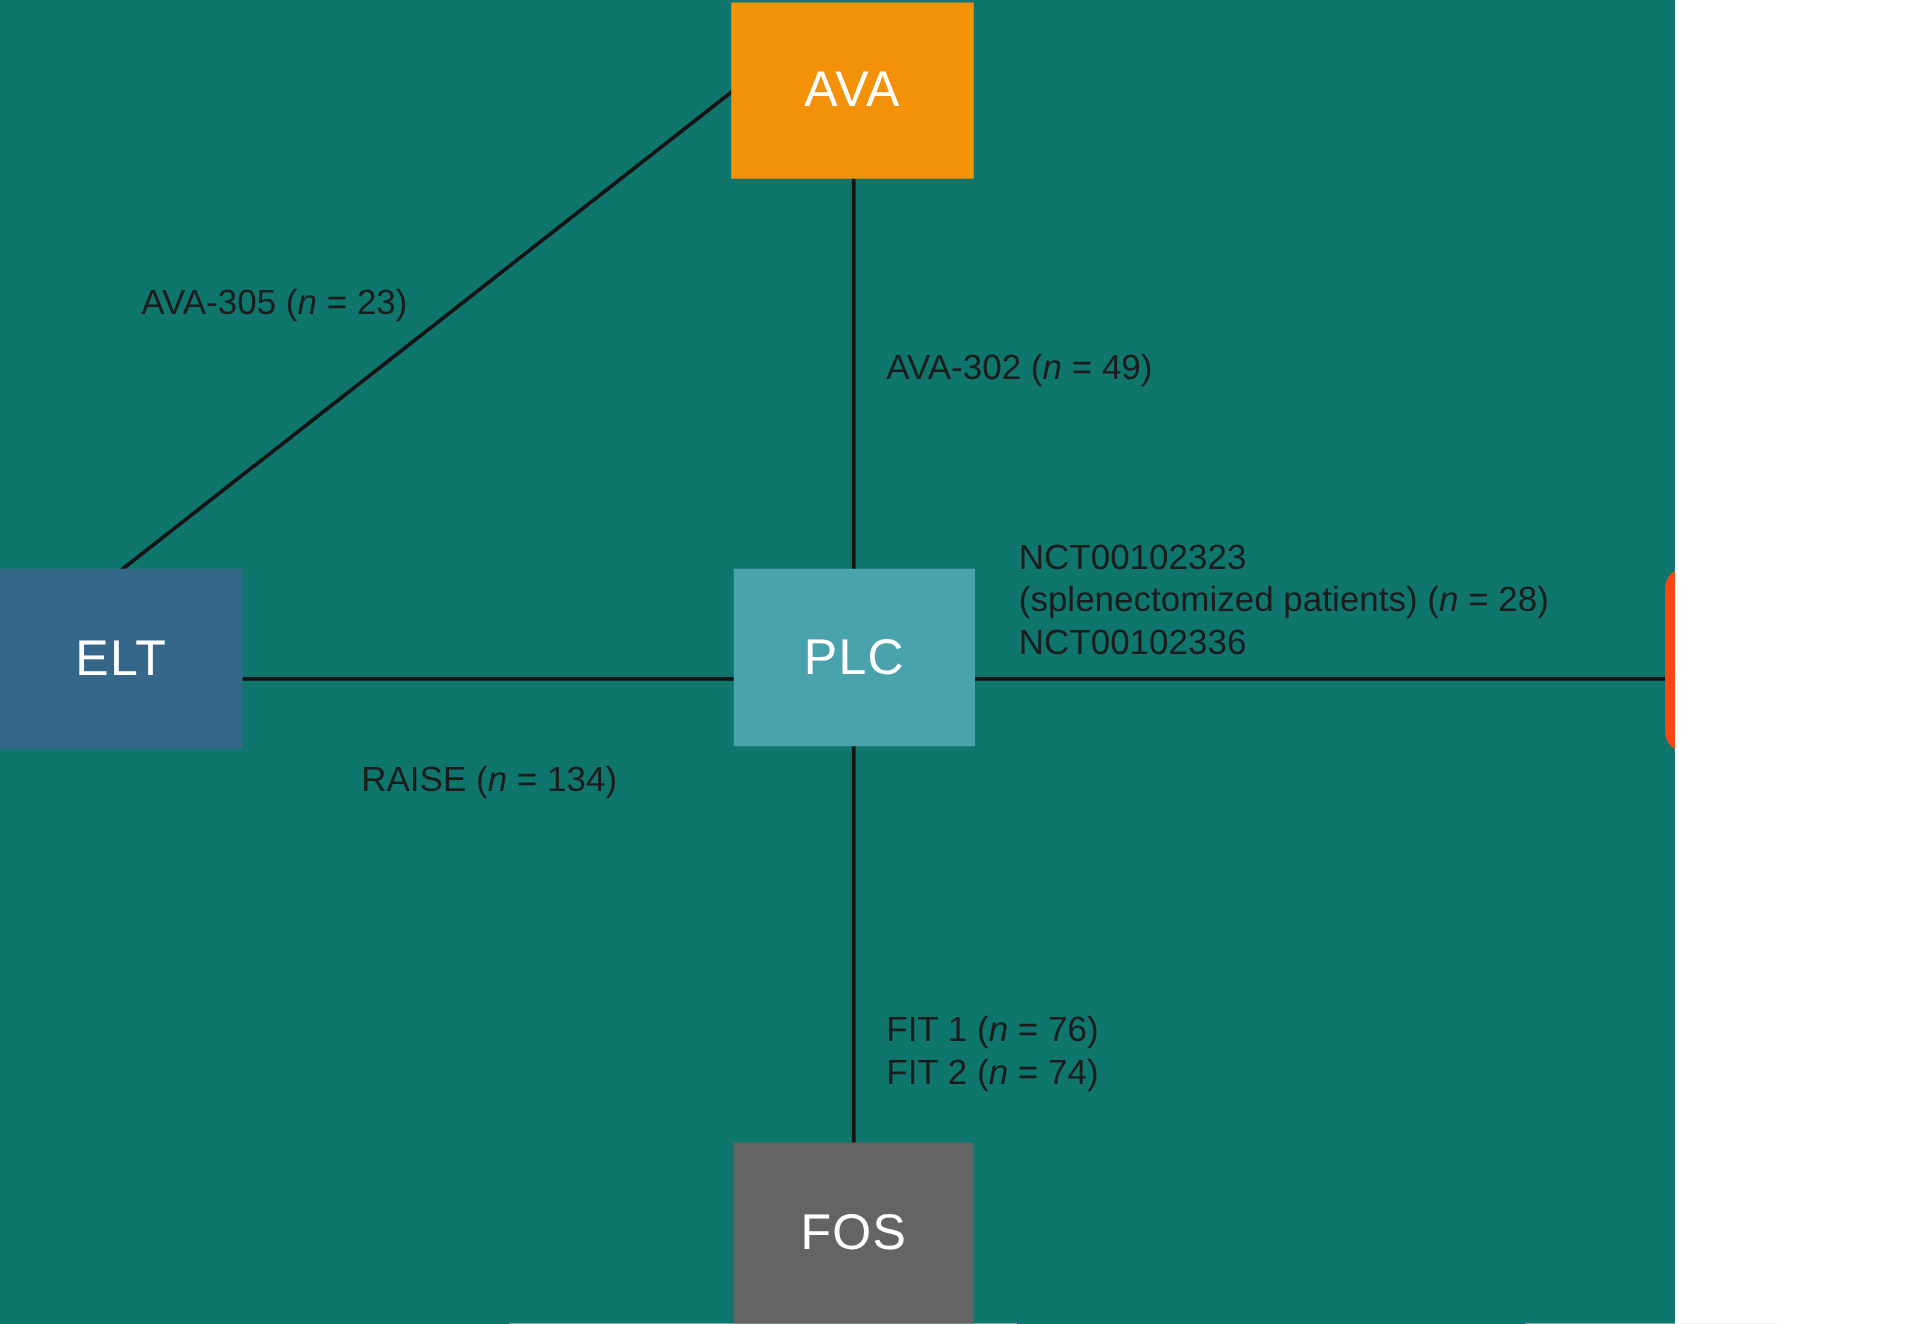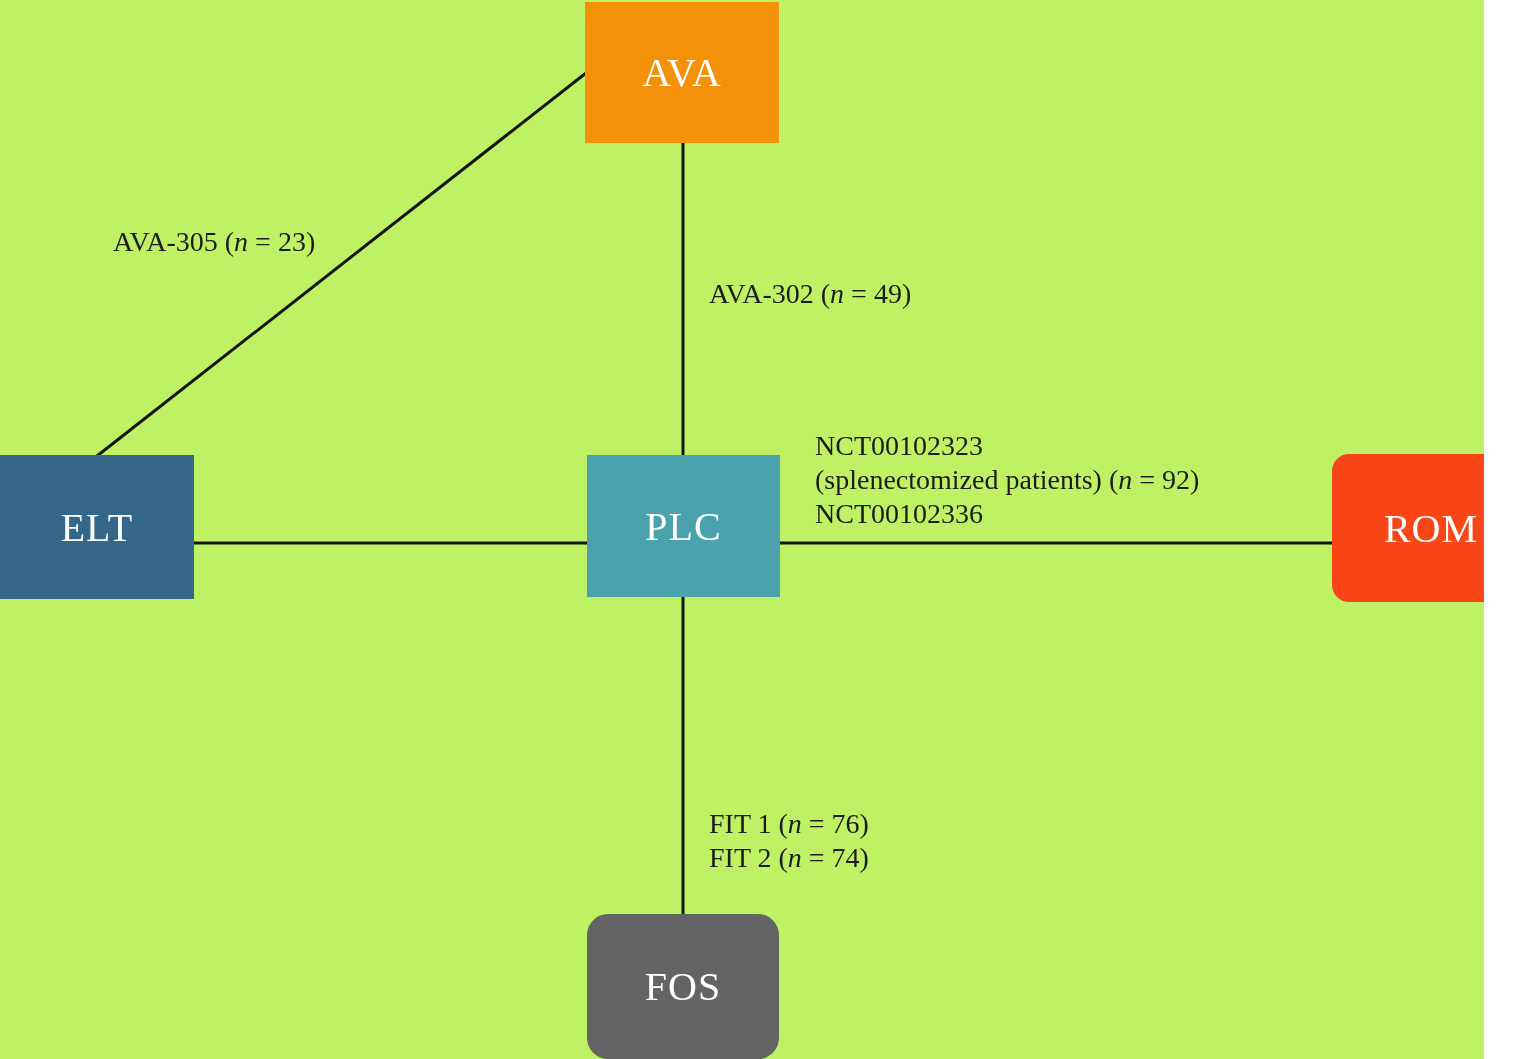--- a/index.html
+++ b/index.html
@@ -2,25 +2,25 @@
 <html><head>
 <meta charset="utf-8">
 <style>
   html, body {
     margin: 0;
     padding: 0;
     background: #ffffff;
   }
   .figure-canvas {
     position: relative;
-    width: 1484px;
+    width: 1340px;
     height: 1059px;
-    background: #bef264;
+    background: #0f766e;
     overflow: hidden;
-    font-family: Liberation Serif, serif;
+    font-family: Liberation Sans, sans-serif;
   }
   svg.edge-layer {
     position: absolute;
     left: 0;
     top: 0;
     width: 1530px;
     height: 1059px;
   }
   svg.edge-layer line {
     stroke-width: 3;
@@ -89,44 +89,47 @@
 
   <div class="node node-plc" style="background-color: rgb(74, 163, 172);">
     <span class="node-label" style="color: rgb(255, 255, 255);">PLC</span>
   </div>
 
   <div class="node node-rom" style="background-color: rgb(250, 70, 22);">
     <span class="node-label" style="color: rgb(255, 255, 255);">ROM</span>
   </div>
   <div class="rom-edge-strip"></div>
 
-  <div class="node node-fos" style="background-color: rgb(100, 100, 100); border-radius: 21px;">
+  <div class="node node-fos" style="background-color: rgb(100, 100, 100);">
     <span class="node-label" style="color: rgb(255, 255, 255);">FOS</span>
   </div>
 
   <div class="edge-label label-elt-ava" style="color: rgb(28, 28, 28);">
     <span>AVA-305 (</span><span class="n-italic">n</span><span> = 23)</span>
   </div>
 
   <div class="edge-label label-ava-plc" style="color: rgb(28, 28, 28);">
     <span>AVA-302 (</span><span class="n-italic">n</span><span> = 49)</span>
   </div>
 
   <div class="edge-label label-plc-rom" style="color: rgb(28, 28, 28);">
     <div>
       <span>NCT00102323</span><span class="n-italic"></span><span></span>
     </div>
     <div>
-      <span>(splenectomized patients) (</span><span class="n-italic">n</span><span> = 92)</span>
+      <span>(splenectomized patients) (</span><span class="n-italic">n</span><span> = 28)</span>
     </div>
     <div>
       <span>NCT00102336</span><span class="n-italic"></span><span></span>
     </div>
   </div>
 
+  <div class="edge-label label-elt-plc" style="color: rgb(28, 28, 28);">
+    <span>RAISE (</span><span class="n-italic">n</span><span> = 134)</span>
+  </div>
 
   <div class="edge-label label-plc-fos" style="color: rgb(28, 28, 28);">
     <div>
       <span>FIT 1 (</span><span class="n-italic">n</span><span> = 76)</span>
     </div>
     <div>
       <span>FIT 2 (</span><span class="n-italic">n</span><span> = 74)</span>
     </div>
   </div>
 

